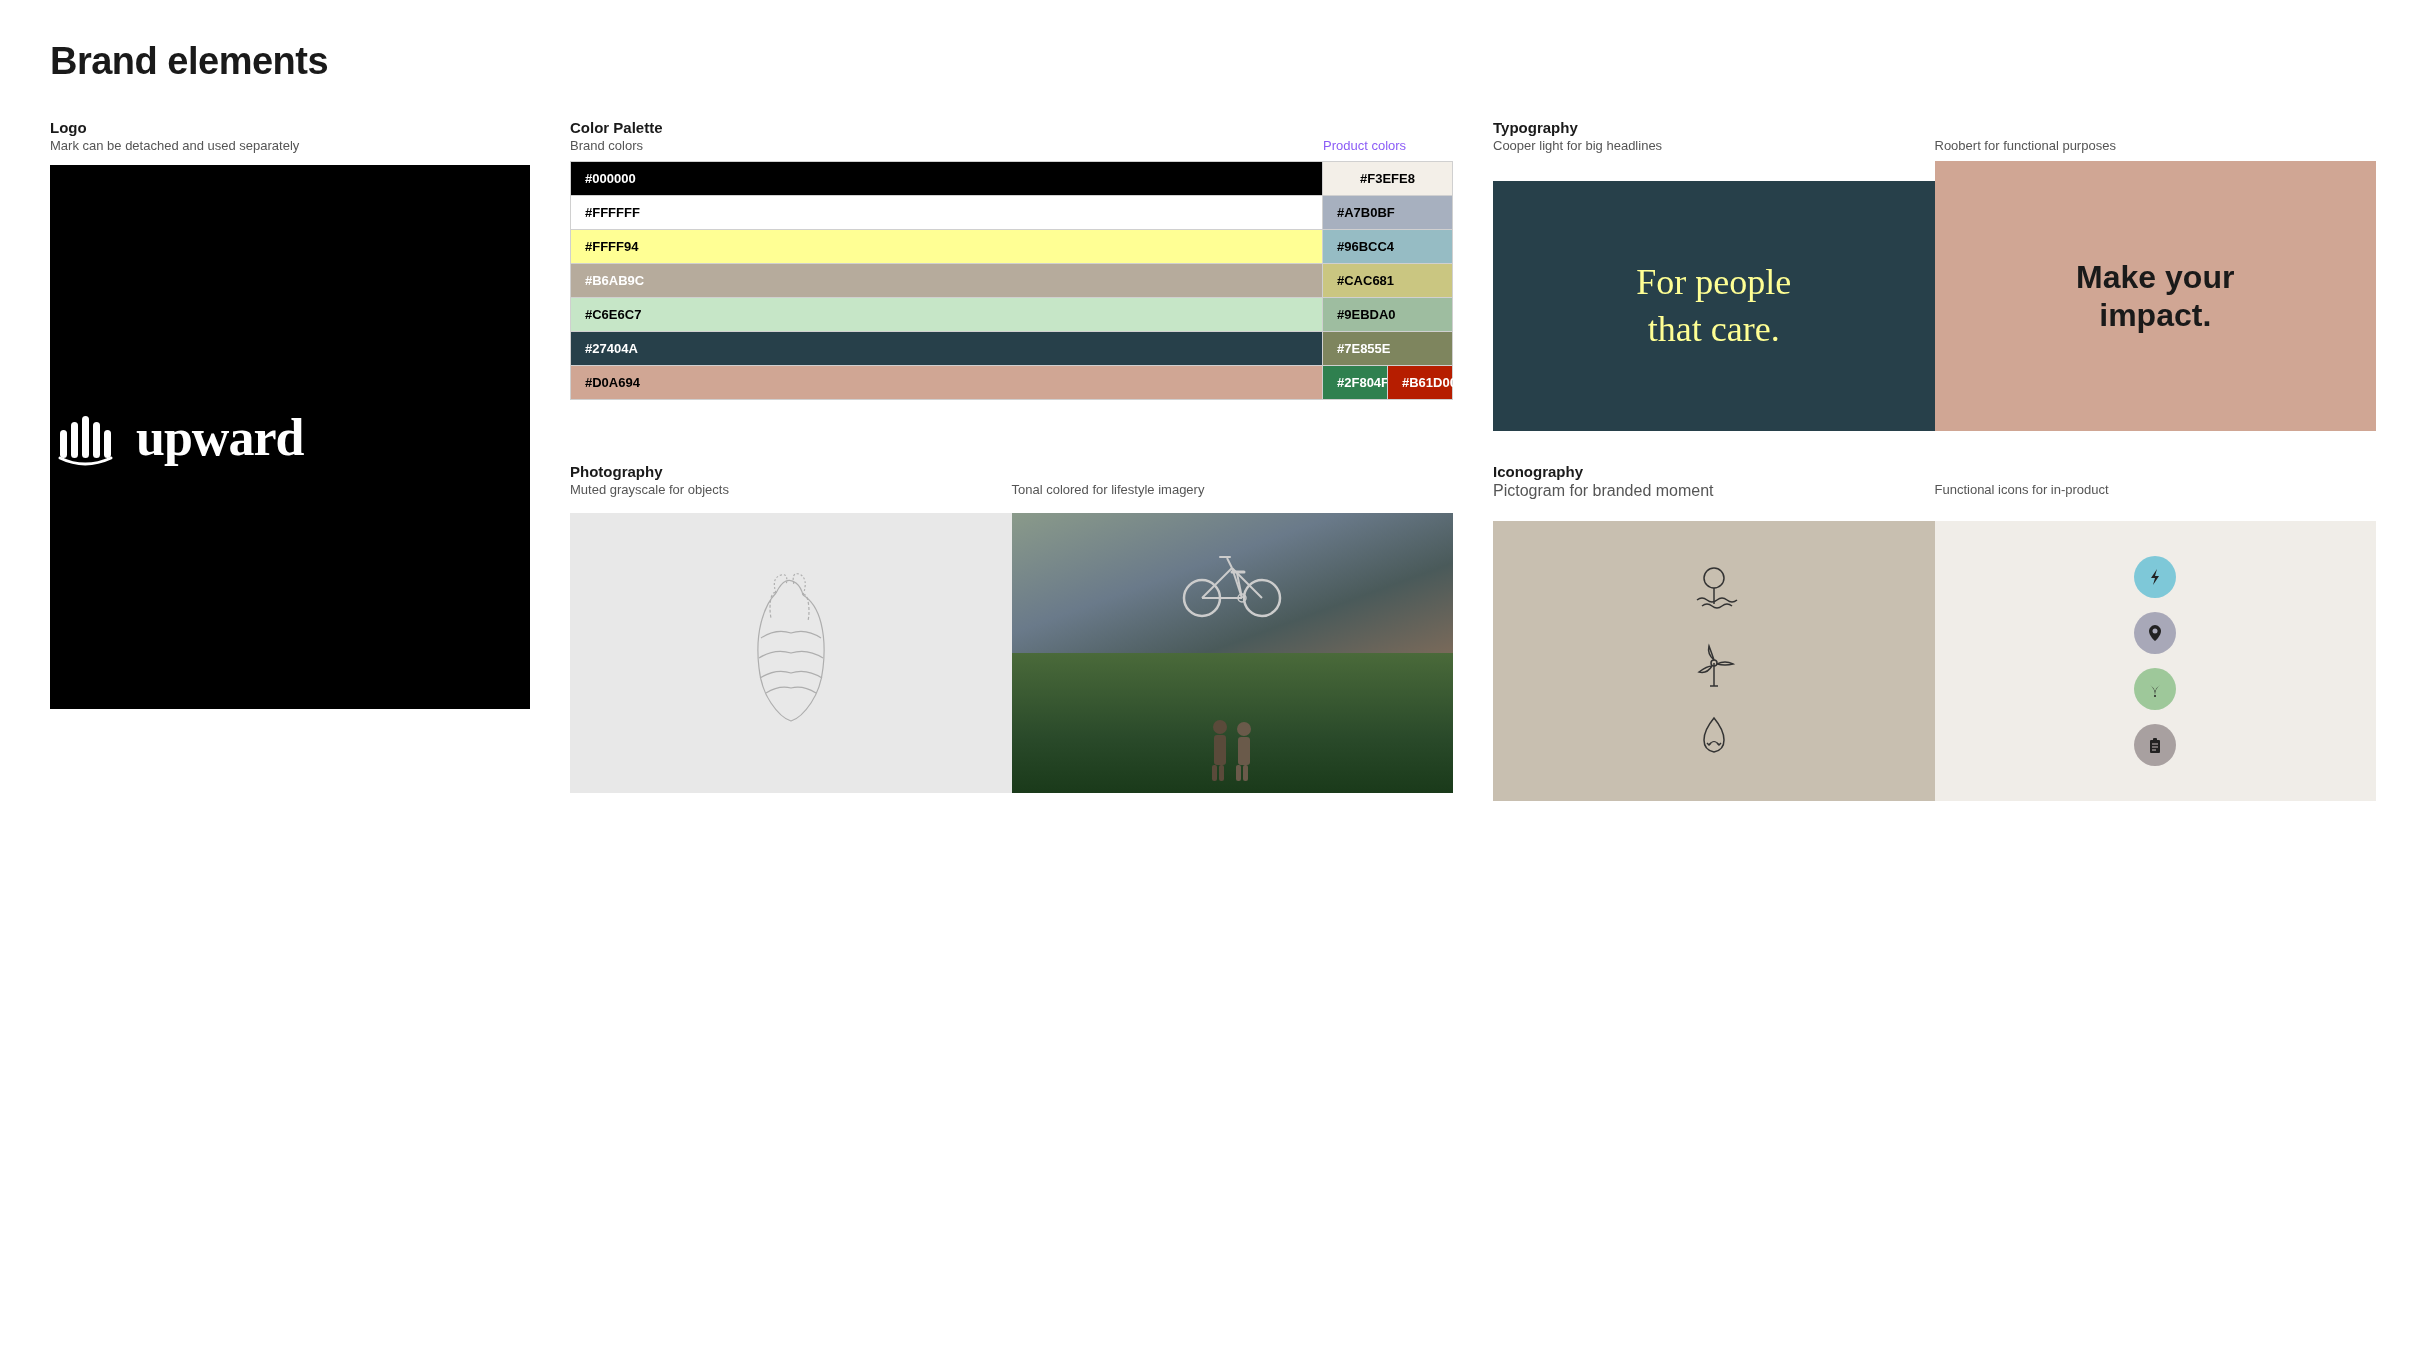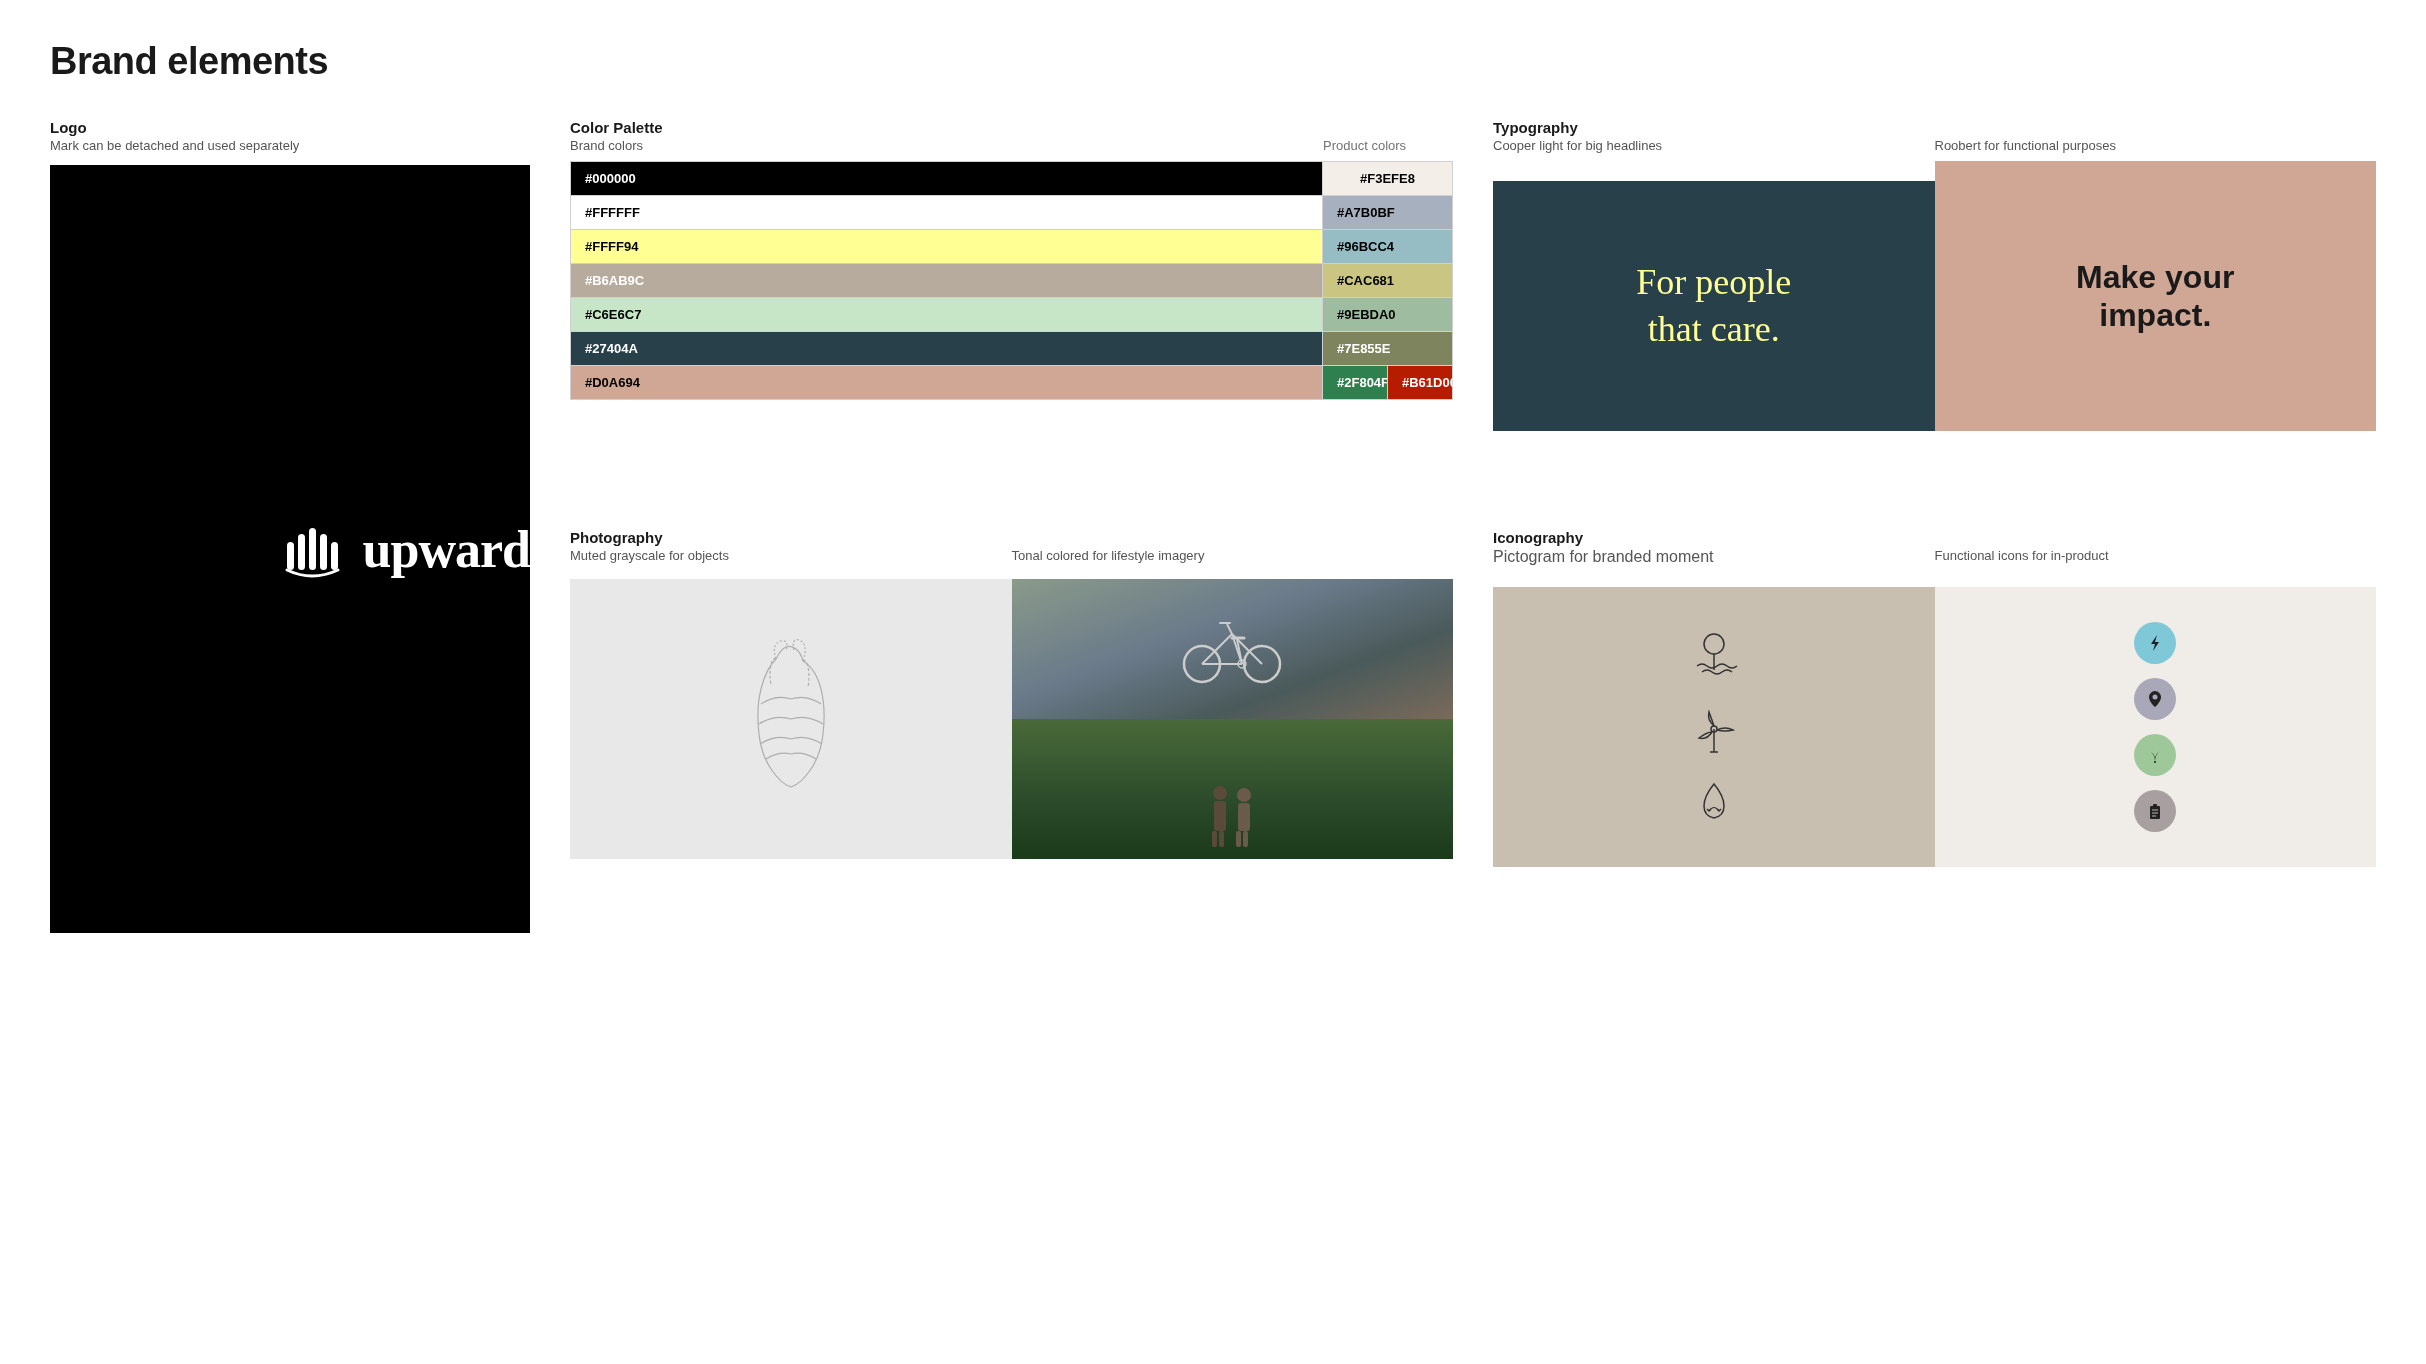--- a/index.html
+++ b/index.html
@@ -32,24 +32,24 @@
       margin-bottom: 2px;
     }
     .section-sublabel {
       font-size: 13px;
       color: #555;
       margin-bottom: 12px;
     }
     .logo-box {
       background: #000;
       width: 100%;
-      height: 768px;
-      display: flex;
-      align-items: center;
-      justify-content: flex-end;
+      height: 544px;
+      display: flex;
+      align-items: center;
+      justify-content: flex-start;
     }
     .logo-inner {
       display: flex;
       align-items: center;
       gap: 16px;
     }
     .logo-icon {
       width: 70px;
       height: 70px;
     }
@@ -187,21 +187,21 @@
       display: flex;
       align-items: center;
       justify-content: center;
       font-size: 18px;
     }
     .sublabel-row {
       display: flex;
       gap: 0;
     }
     .sublabel-brand { flex: 1; font-size: 13px; color: #555; margin-bottom: 8px; }
-    .sublabel-product { width: 130px; font-size: 13px; color: #737373; margin-bottom: 8px; }
+    .sublabel-product { width: 130px; font-size: 13px; color: #8b5cf6; margin-bottom: 8px; }
     .type-sublabel-left { flex: 1; font-size: 13px; color: #555; margin-bottom: 8px; }
     .type-sublabel-right { flex: 1; font-size: 13px; color: #555; margin-bottom: 8px; }
 
     .icon-sublabel-left { flex: 1; font-size: 16px; color: #555; margin-bottom: 8px; }
     .icon-sublabel-right { flex: 1; font-size: 13px; color: #555; margin-bottom: 16px; }
 
     .color-table {
       border: 1px solid #d0d0d0;
       width: 100%;
     }

